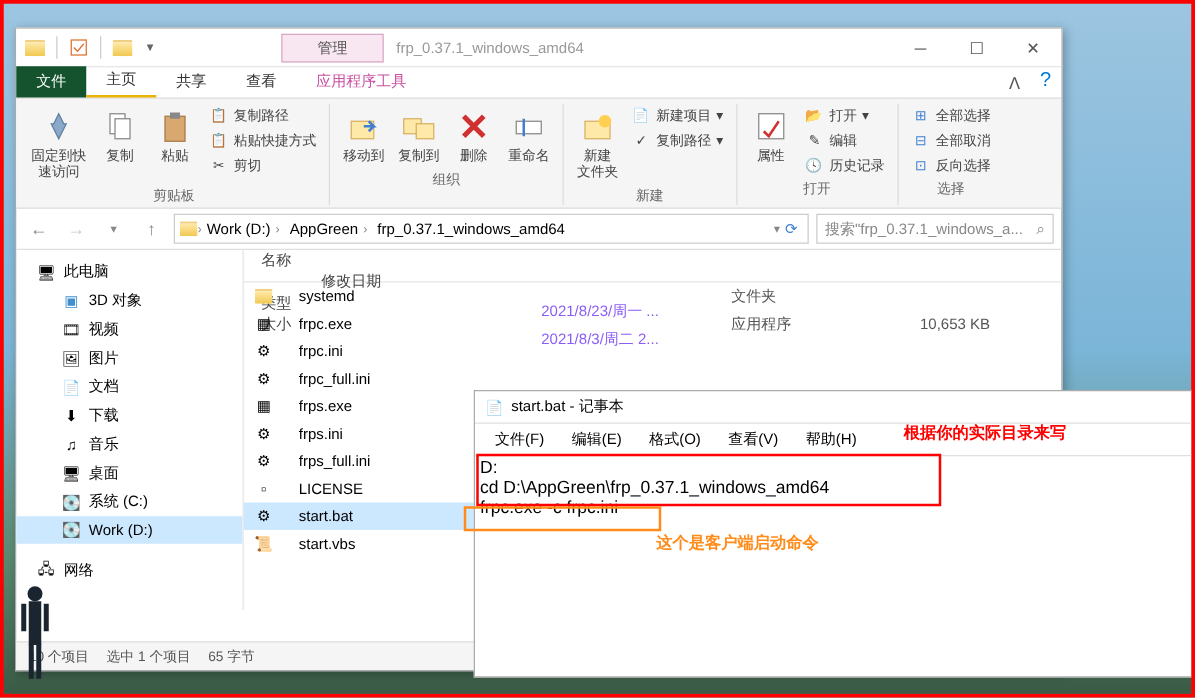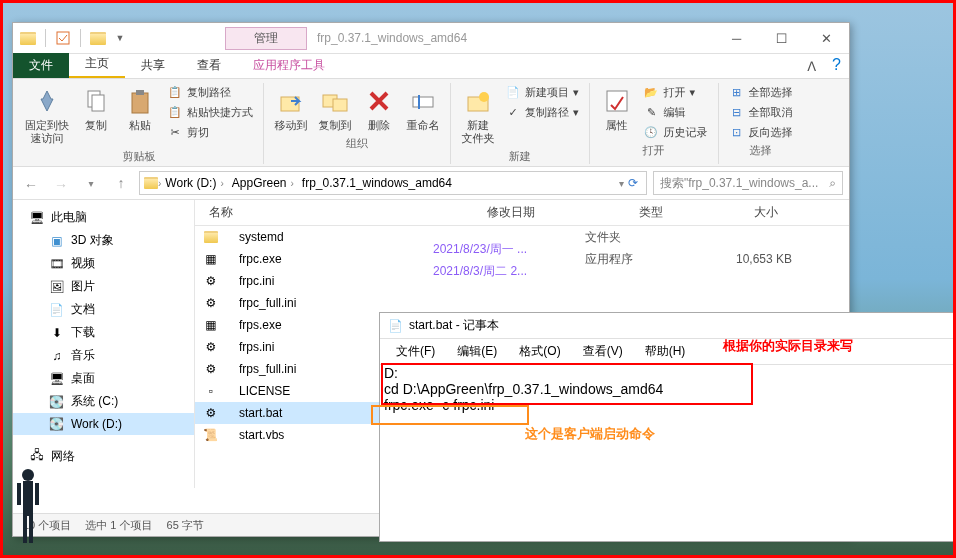--- a/index.html
+++ b/index.html
@@ -36,21 +36,21 @@
 .path-seg { padding: 0 4px; display: flex; align-items: center; gap: 4px; }
 .path-chev { color: #888; font-size: 10px; }
 .search-box { width: 190px; border: 1px solid #ccc; height: 24px; display: flex; align-items: center; padding: 0 6px; font-size: 12px; color: #888; }
 .body-split { display: flex; height: 288px; }
 .nav-pane { width: 182px; border-right: 1px solid #e5e5e5; padding: 6px 0; overflow: hidden; }
 .nav-item { display: flex; align-items: center; gap: 6px; font-size: 12px; padding: 3px 6px 3px 16px; }
 .nav-item.l2 { padding-left: 36px; }
 .nav-item.sel { background: #cce8ff; }
 .nav-ico { width: 16px; height: 16px; display: flex; align-items: center; justify-content: center; }
 .file-pane { flex: 1; position: relative; }
-.col-headers { display: flex; height: 26px; align-items: center; border-bottom: 1px solid #e5e5e5; font-size: 12px; color: #444; padding-left: 8px; }
+.col-headers { display: flex; height: 26px; align-items: flex-start; border-bottom: 1px solid #e5e5e5; font-size: 12px; color: #444; padding-left: 8px; flex-direction: column; }
 .ch { padding: 0 6px; }
 .ch-name { width: 230px; } .ch-date { width: 152px; margin-left: 48px; } .ch-type { width: 115px; font-family: Liberation Mono, monospace; } .ch-size { width: 100px; }
 .file-row { display: flex; align-items: center; font-size: 12px; padding: 2px 0 2px 8px; height: 22px; }
 .file-row.sel { background: #cce8ff; }
 .fc-name { width: 230px; display: flex; align-items: center; gap: 20px; }
 .fc-date { width: 152px; color: #8b5cf6; margin-top: 24px; } .fc-type { width: 115px; color: #555; } .fc-size { width: 100px; color: #555; text-align: right; padding-right: 8px; }
 .fico { width: 16px; height: 16px; display: flex; align-items: center; justify-content: center; }
 .status-bar { position: absolute; bottom: 0; left: 0; right: 0; height: 23px; background: #f5f5f5; border-top: 1px solid #ddd; display: flex; align-items: center; font-size: 11px; color: #555; padding: 0 10px; gap: 14px; }
 
 .notepad { position: absolute; left: 376px; top: 309px; width: 576px; height: 230px; background: #fff; border: 1px solid #aaa; }

